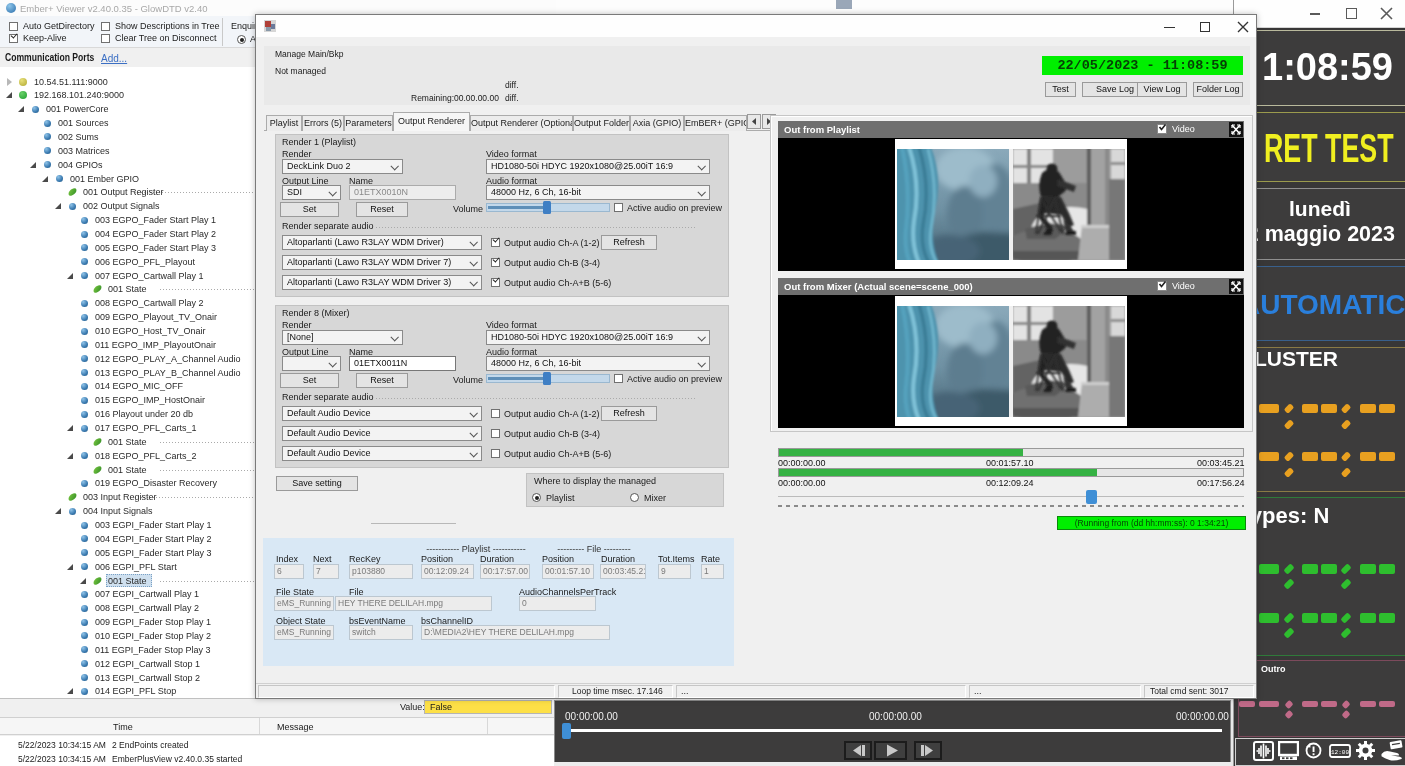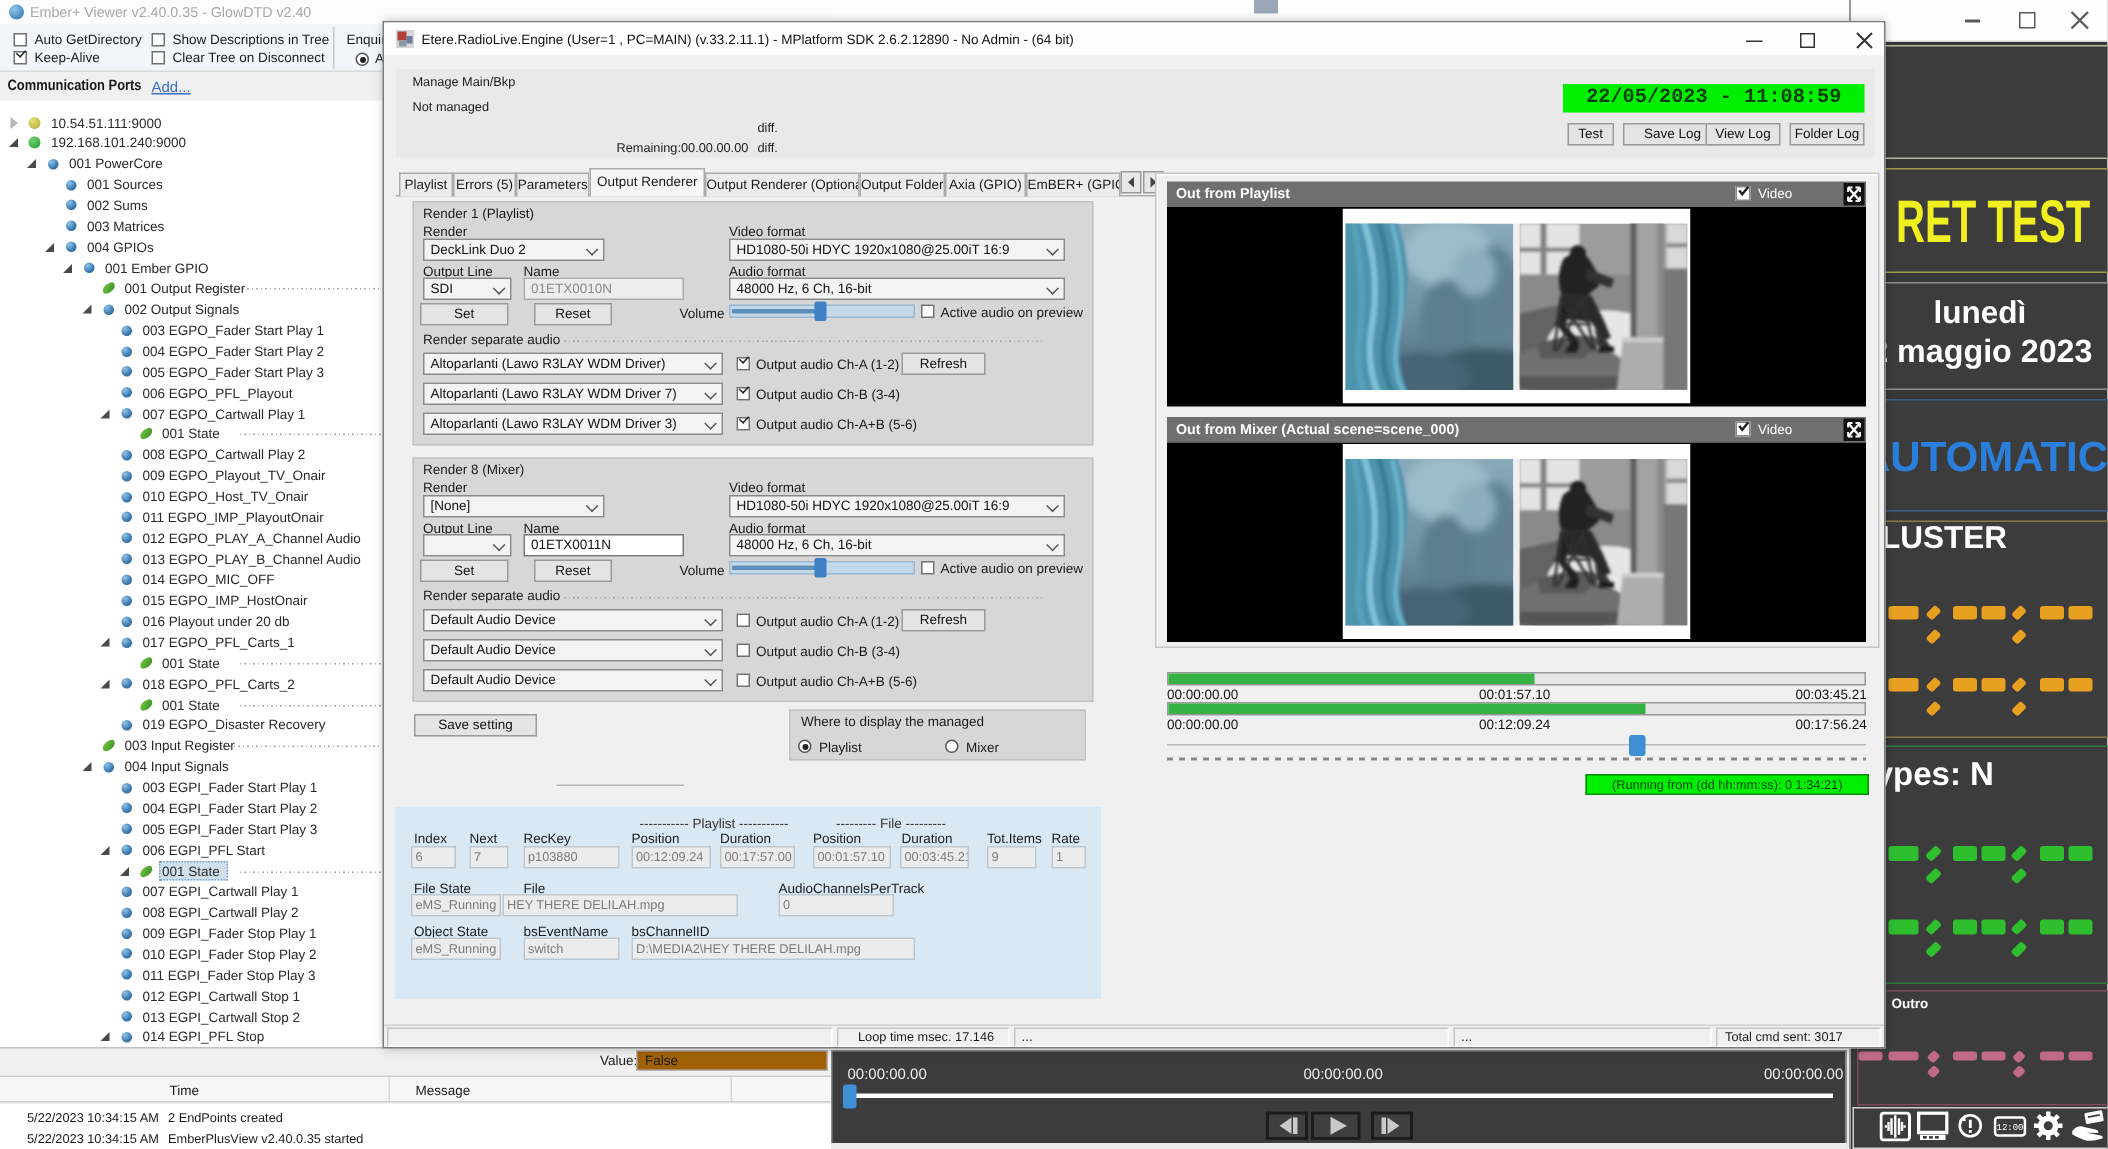--- a/index.html
+++ b/index.html
@@ -249,40 +249,41 @@
 <div class="sph" style="left:81px;top:3.5px"></div>
 <div class="a" style="left:95px;top:0;position:absolute">013 EGPI_Cartwall Stop 2</div>
 </div>
 <div class="trow" style="left:0;top:684.3px;width:545px">
 <div class="expC" style="left:67px;top:4px"></div>
 <div class="sph" style="left:81px;top:3.5px"></div>
 <div class="a" style="left:95px;top:0;position:absolute">014 EGPI_PFL Stop</div>
 </div>
 <div class="a" style="left:0;top:698px;width:556px;height:17px;background:#f0f0f0;border-top:1px solid #c0c0c0"></div>
 <div class="lbl" style="left:400px;top:702px">Value:</div>
-<div class="a" style="left:424px;top:700px;width:128px;height:14px;background:#a16207;border:1px solid #b4b4b4;line-height:12px;padding-left:5px">False</div>
+<div class="a" style="left:424px;top:700px;width:128px;height:14px;background:#fde047;border:1px solid #b4b4b4;line-height:12px;padding-left:5px">False</div>
 <div class="a" style="left:0;top:717px;width:556px;height:18px;background:#f6f6f6;border-top:1px solid #d0d0d0;border-bottom:1px solid #d0d0d0"></div>
 <div class="lbl" style="left:113px;top:722px">Time</div>
 <div class="lbl" style="left:277px;top:722px">Message</div>
 <div class="a" style="left:259px;top:718px;width:1px;height:16px;background:#d8d8d8"></div>
 <div class="a" style="left:487px;top:718px;width:1px;height:16px;background:#d8d8d8"></div>
 <div class="a" style="left:0;top:736px;width:556px;height:30px;background:#fff"></div>
 <div class="lbl" style="left:18px;top:740px;font-size:8.5px">5/22/2023 10:34:15 AM</div>
     <div class="lbl" style="left:112px;top:740px;font-size:8.5px">2 EndPoints created</div>
 <div class="lbl" style="left:18px;top:754px;font-size:8.5px">5/22/2023 10:34:15 AM</div>
     <div class="lbl" style="left:112px;top:754px;font-size:8.5px">EmberPlusView v2.40.0.35 started</div>
 </div>
 <div class="a" style="left:1233px;top:0;width:172px;height:766px;background:#383737;border-left:1px solid #9a9a9a">
 <div class="a" style="left:0;top:0;width:172px;height:28px;background:#fefefe;border-bottom:1px solid #d5d5d5"></div>
 <div class="a" style="left:76px;top:13px;width:10px;height:1.6px;background:#5a5a5a"></div>
 <div class="a" style="left:112px;top:8px;width:11px;height:11px;border:1.6px solid #5a5a5a"></div>
 <svg class="a" style="left:146px;top:7px" width="13" height="13">
       <path d="M1 1 L12 12 M12 1 L1 12" stroke="#5a5a5a" stroke-width="1.6"></path>
     </svg>
 <div class="rp" style="left:4px;top:30px;width:176px;height:76px;border:1px solid #b9b99c"></div>
+<div class="a" style="left:28px;top:46px;color:#fff;font-weight:bold;font-size:38px;white-space:nowrap">1:08:59</div>
 <div class="rp" style="left:4px;top:112px;width:176px;height:70px;border:1px solid #9b9b4d"></div>
 <div class="a" style="left:30px;top:126px;color:#f0ef20;font-weight:bold;font-size:40px;white-space:nowrap;transform:scaleX(.67);transform-origin:0 0">RET TEST</div>
 <div class="rp" style="left:4px;top:188px;width:176px;height:72px;border:1px solid #8f8f8f"></div>
 <div class="a" style="left:55px;top:197px;color:#fff;font-weight:bold;font-size:21px;white-space:nowrap">lunedì</div>
 <div class="a" style="right:10px;top:222px;color:#fff;font-weight:bold;font-size:21.5px;white-space:nowrap">22 maggio 2023</div>
 <div class="rp" style="left:4px;top:266px;width:176px;height:75px;border:1px solid #39608c"></div>
 <div class="a" style="left:6px;top:289px;color:#2a7fdc;font-weight:bold;font-size:28px;white-space:nowrap">AUTOMATIC</div>
 <div class="rp" style="left:4px;top:347px;width:176px;height:145px;border:1px solid #8a7a45"></div>
 <div class="a" style="left:20px;top:347px;color:#fff;font-weight:bold;font-size:21px;white-space:nowrap">LUSTER</div>
 <div class="rp" style="left:4px;top:497px;width:176px;height:159px;border:1px solid #2f7a3a"></div>
@@ -403,21 +404,20 @@
       </svg></div>
 </div>
 <div class="a" style="left:255px;top:14px;width:1002px;height:685px;background:#f0f0f0;border:1px solid #7a7a7a;box-shadow:0 0 6px rgba(0,0,0,.25)">
 <div class="a" style="left:0;top:0;width:1000px;height:22px;background:#fefefe"></div>
 <svg class="a" style="left:8px;top:5px" width="12" height="12">
       <rect x="0" y="0" width="12" height="12" fill="#d6d6d6"></rect>
       <rect x="1" y="1" width="6" height="6" fill="#b04038"></rect>
       <rect x="7" y="4" width="4" height="5" fill="#6a7a9a"></rect>
       <rect x="2" y="7" width="5" height="4" fill="#8898a8"></rect>
     </svg>
-<div class="a" style="left:25px;top:6px;font-size:9px;color:#111;white-space:nowrap">Etere.RadioLive.Engine (User=1 , PC=MAIN) (v.33.2.11.1) - MPlatform SDK 2.6.2.12890 - No Admin - (64 bit)</div>
 <div class="a" style="left:908px;top:12px;width:11px;height:1.4px;background:#333"></div>
 <div class="a" style="left:944px;top:7px;width:10px;height:10px;border:1.4px solid #333"></div>
 <svg class="a" style="left:981px;top:6px" width="12" height="12">
       <path d="M1 1 L11 11 M11 1 L1 11" stroke="#333" stroke-width="1.4"></path>
     </svg>
 <div class="a" style="left:8px;top:31px;width:986px;height:59px;background:#e9e9e9"></div>
 <div class="lbl" style="left:19px;top:34px;font-size:8.5px">Manage Main/Bkp</div>
 <div class="lbl" style="left:19px;top:51px;font-size:8.5px">Not managed</div>
 <div class="lbl" style="left:249px;top:65px;font-size:8.5px">diff.</div>
 <div class="lbl" style="left:249px;top:78px;font-size:8.5px">diff.</div>

